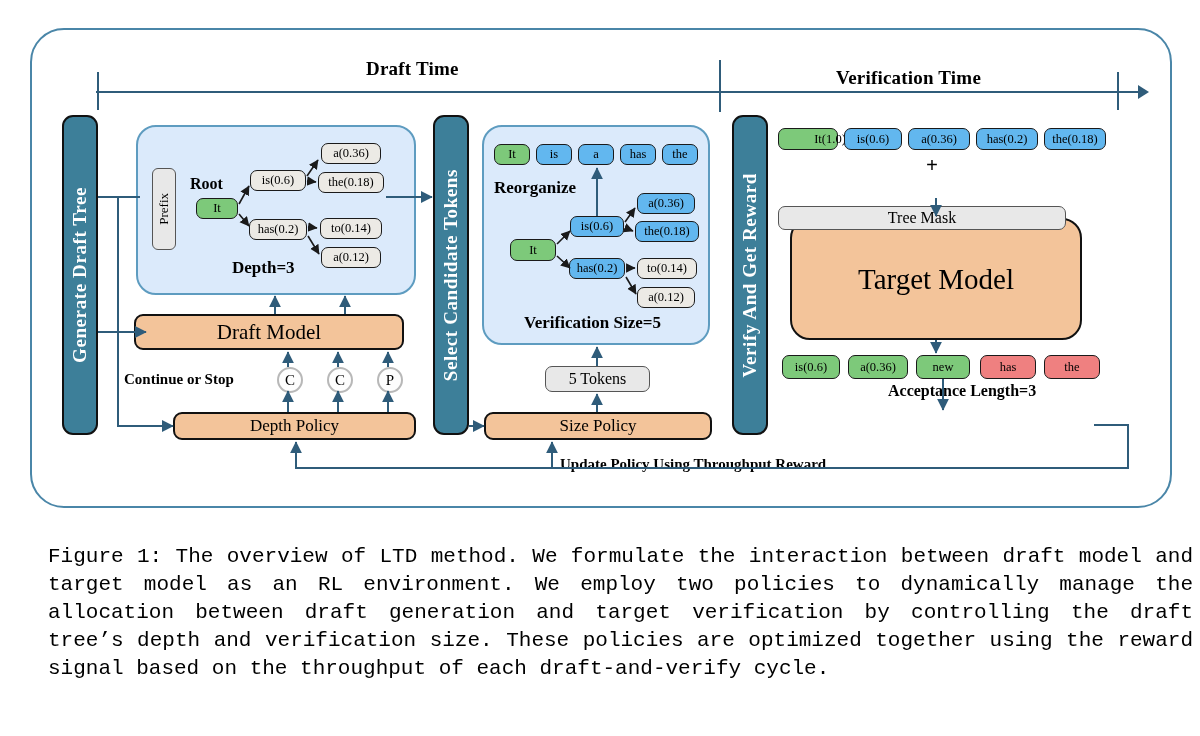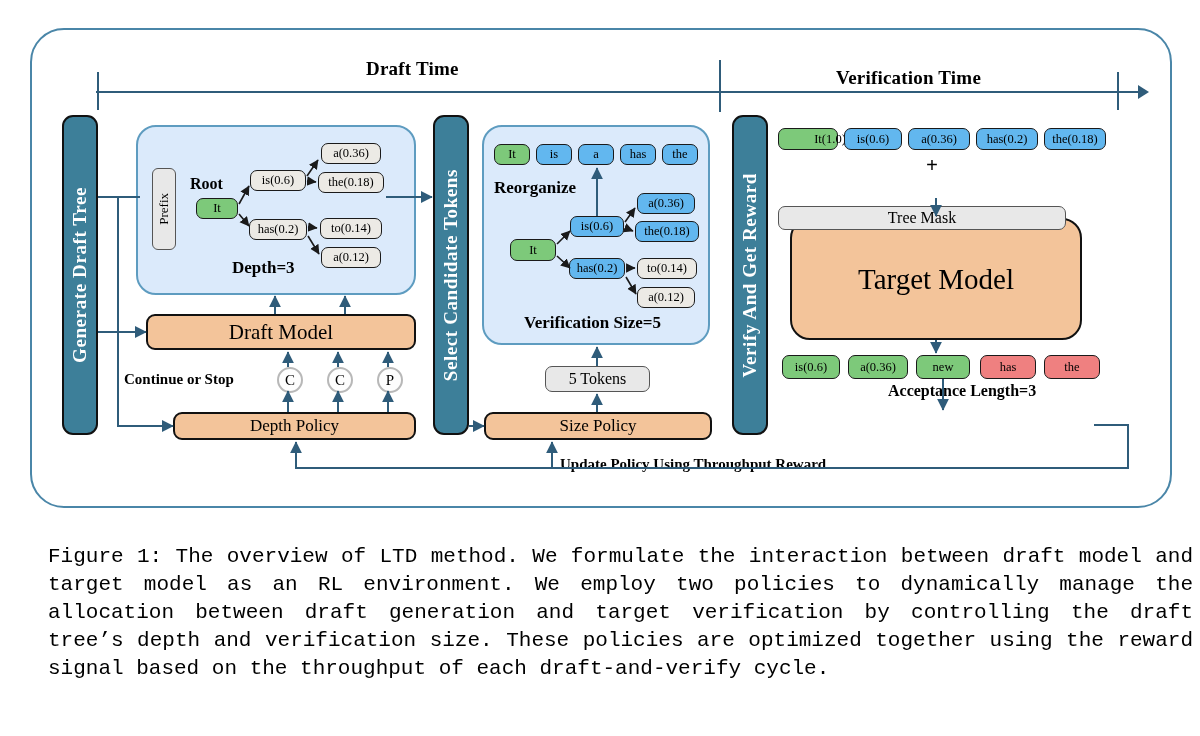--- a/index.html
+++ b/index.html
@@ -97,21 +97,21 @@
   
   .obox {
     position: absolute;
     background: #f3c49a;
     border: 2.5px solid #111;
     border-radius: 9px;
     box-sizing: border-box;
     display: flex; align-items: center; justify-content: center;
     font-size: 21px;
   }
-  .draft-model  { left: 146px; top: 314px; width: 270px; height: 36px; }
+  .draft-model  { left: 134px; top: 314px; width: 270px; height: 36px; }
   .depth-policy { left: 173px; top: 412px; width: 243px; height: 28px; font-size: 17px; }
   .size-policy  { left: 484px; top: 412px; width: 228px; height: 28px; font-size: 17px; }
   .target-model {
     left: 790px; top: 218px; width: 292px; height: 122px;
     border-radius: 20px; font-size: 29px;
   }
 
   
   .gbox {
     position: absolute;

